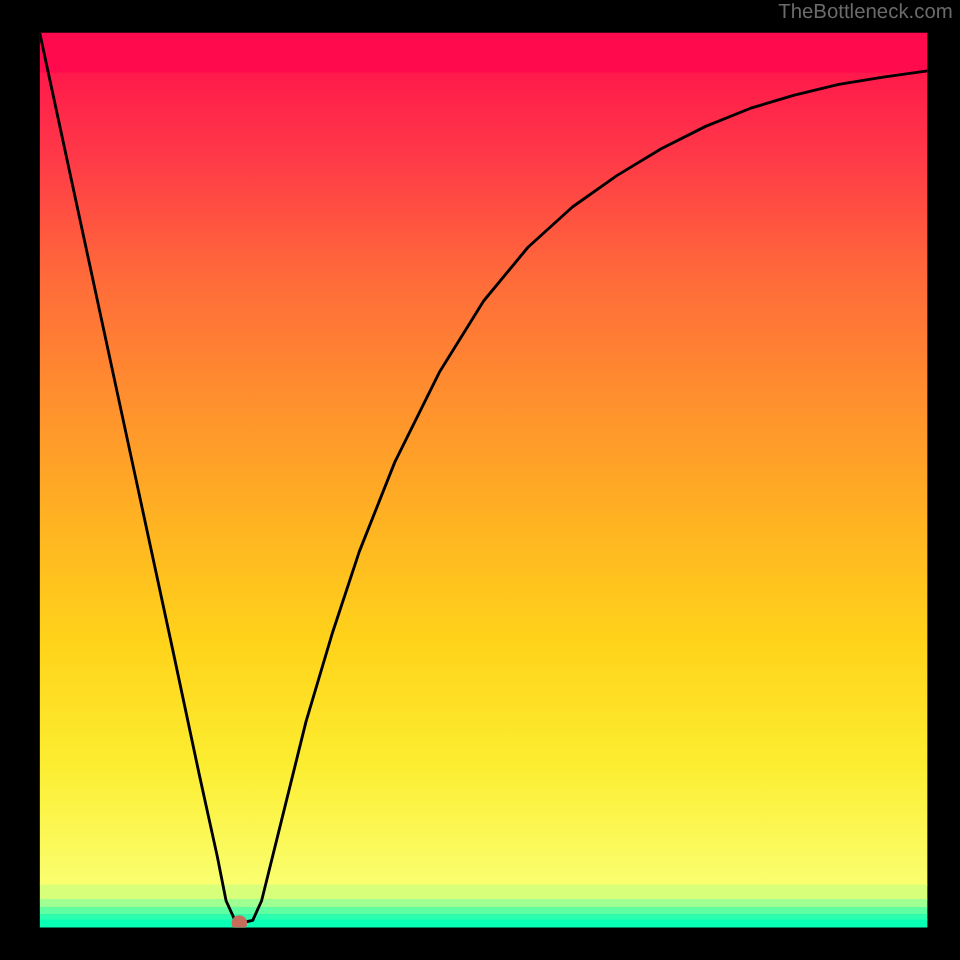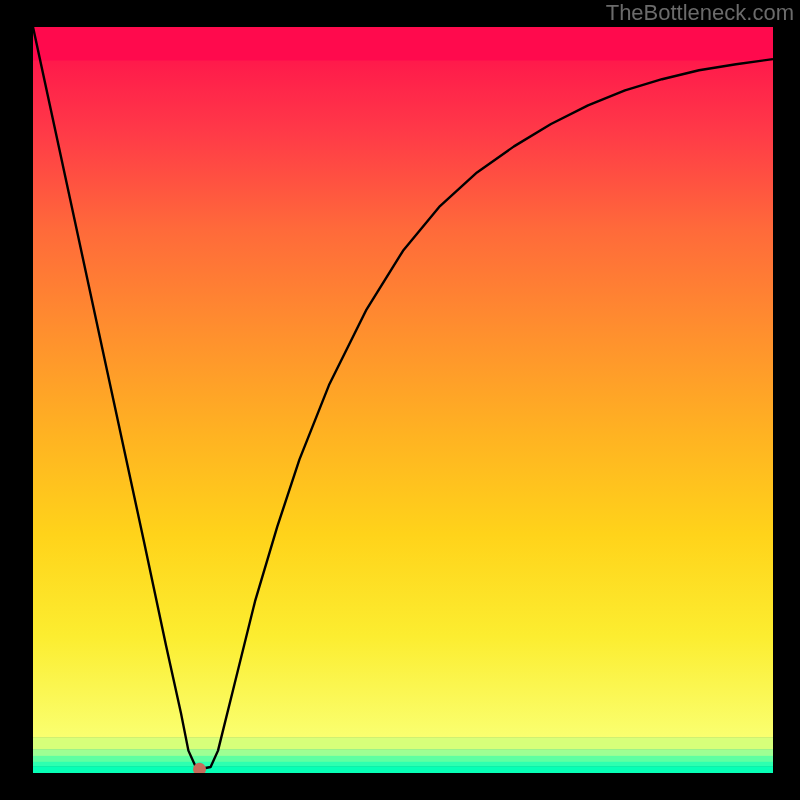--- a/index.html
+++ b/index.html
@@ -15,21 +15,21 @@
     position: relative;
     width: 800px;
     height: 800px;
     background: #000;
   }
   .watermark {
     position: absolute;
     top: 0;
     right: 6px;
     color: #6b6b6b;
-    font-size: 22px;
+    font-size: 17px;
     font-weight: 500;
     letter-spacing: 0;
     user-select: none;
   }
   .plot {
     position: absolute;
     left: 33px;
     top: 27px;
     width: 740px;
     height: 746px;

